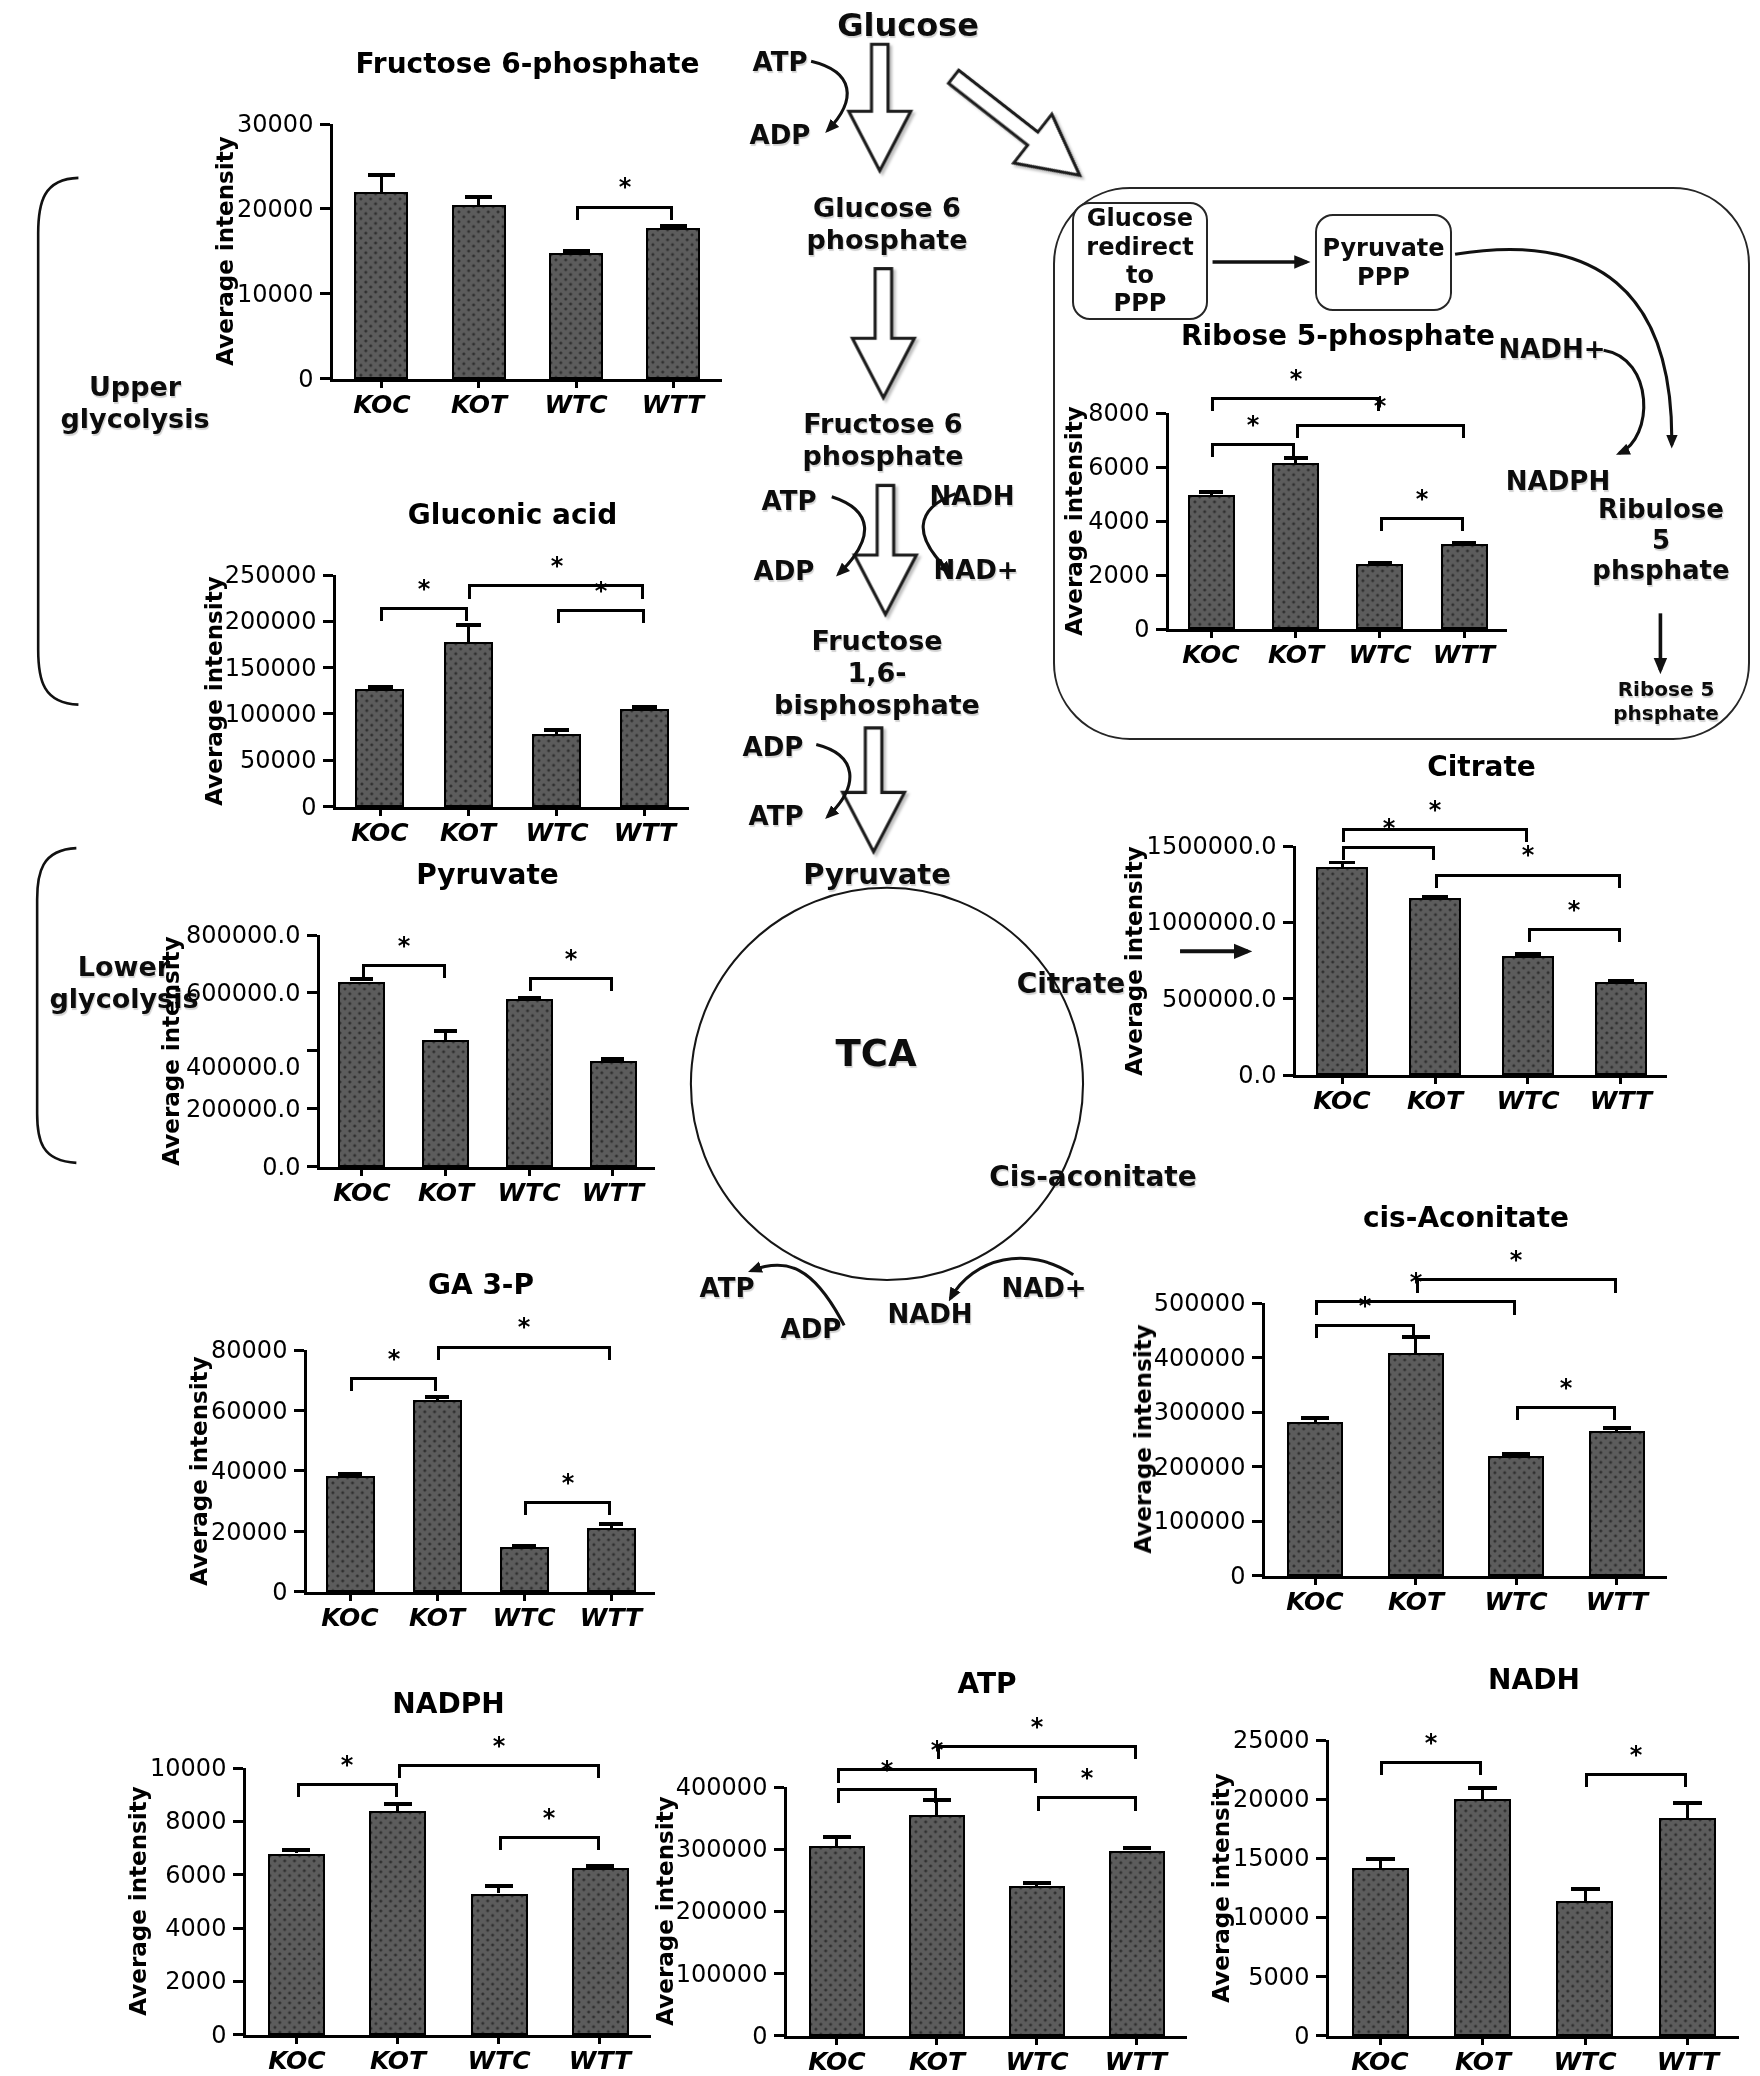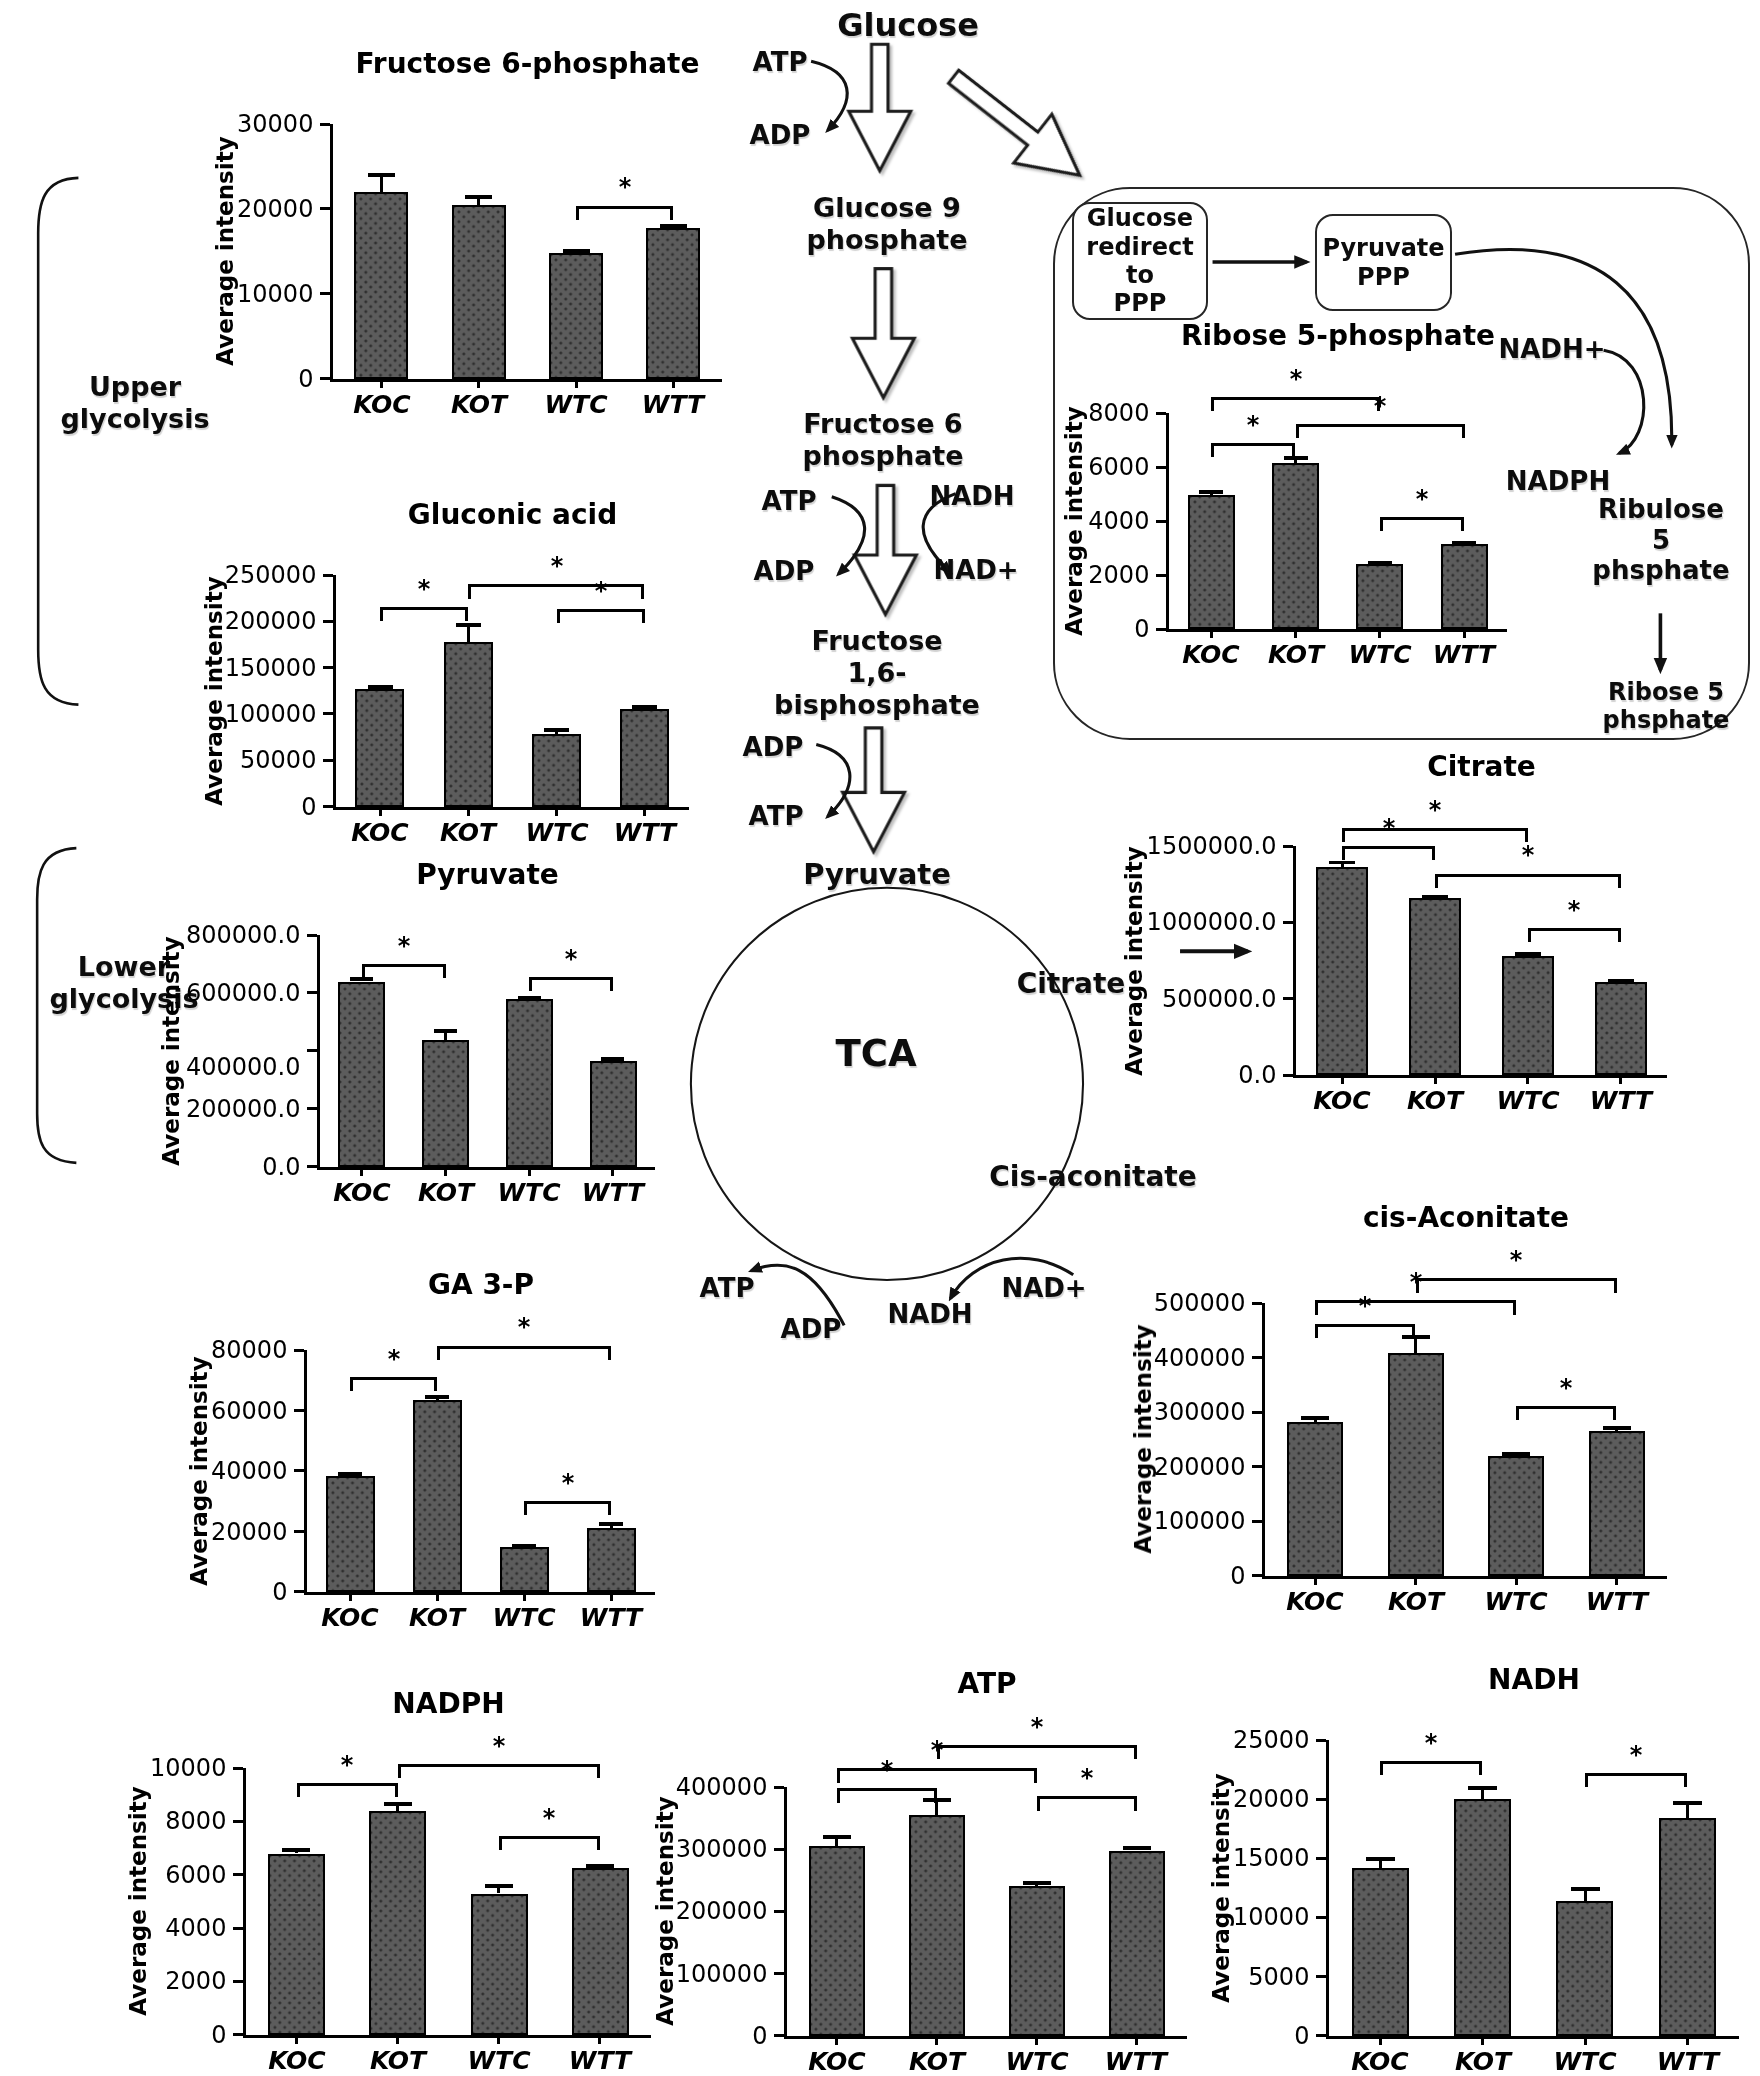--- a/index.html
+++ b/index.html
@@ -86,21 +86,21 @@
   <div class="roundbox" style="left:1315px;top:214px;width:137px;height:97px;border-radius:18px;">
     <div class="boxflex">
         <div class="lbl" style="font-size:24px;">Pyruvate
 PPP</div>
       </div>
   </div>
 
   <div class="lbl" style="left:908px;top:7.2px;font-size:32px;">Glucose</div>
   <div class="lbl" style="left:780px;top:47px;font-size:26px;">ATP</div>
   <div class="lbl" style="left:780px;top:120px;font-size:26px;">ADP</div>
-  <div class="lbl" style="left:887px;top:192px;font-size:27px;">Glucose 9
+  <div class="lbl" style="left:887px;top:192px;font-size:27px;">Glucose 6
 phosphate</div>
   <div class="lbl" style="left:883px;top:408px;font-size:27px;">Fructose 6
 phosphate</div>
   <div class="lbl" style="left:789px;top:486px;font-size:26px;">ATP</div>
   <div class="lbl" style="left:784px;top:556px;font-size:26px;">ADP</div>
   <div class="lbl" style="left:972px;top:481px;font-size:26px;">NADH</div>
   <div class="lbl" style="left:976px;top:555px;font-size:26px;">NAD+</div>
   <div class="lbl" style="left:877px;top:625px;font-size:27px;">Fructose
 1,6-
 bisphosphate</div>
@@ -116,21 +116,21 @@
   <div class="lbl" style="left:1044px;top:1273px;font-size:26px;">NAD+</div>
   <div class="lbl" style="left:135px;top:371px;font-size:27px;">Upper
 glycolysis</div>
   <div class="lbl" style="left:124px;top:951px;font-size:27px;">Lower
 glycolysis</div>
   <div class="lbl" style="left:1552px;top:334px;font-size:26px;">NADH+</div>
   <div class="lbl" style="left:1558px;top:466px;font-size:26px;">NADPH</div>
   <div class="lbl" style="left:1661px;top:494px;font-size:26px;">Ribulose
 5
 phsphate</div>
-  <div class="lbl" style="left:1666px;top:678px;font-size:24px;">Ribose 5
+  <div class="lbl" style="left:1666px;top:678px;font-size:20px;">Ribose 5
 phsphate</div>
 
   <div class="chart" style="left:330px;top:124px;width:392px;height:258px;">
       <div class="ytickmark" style="top: 253px;"></div>
       <div class="yticklabel" style="top: 255px;">0</div>
       <div class="ytickmark" style="top: 168px;"></div>
       <div class="yticklabel" style="top: 170px;">10000</div>
       <div class="ytickmark" style="top: 83px;"></div>
       <div class="yticklabel" style="top: 85px;">20000</div>
       <div class="ytickmark" style="top: -1.5px;"></div>

